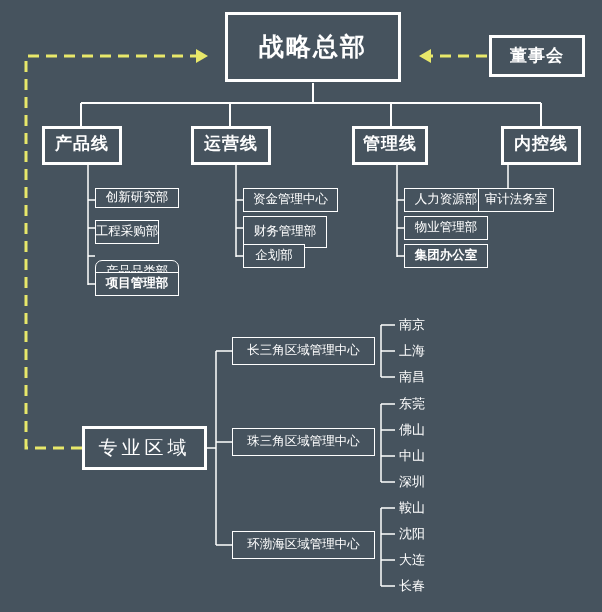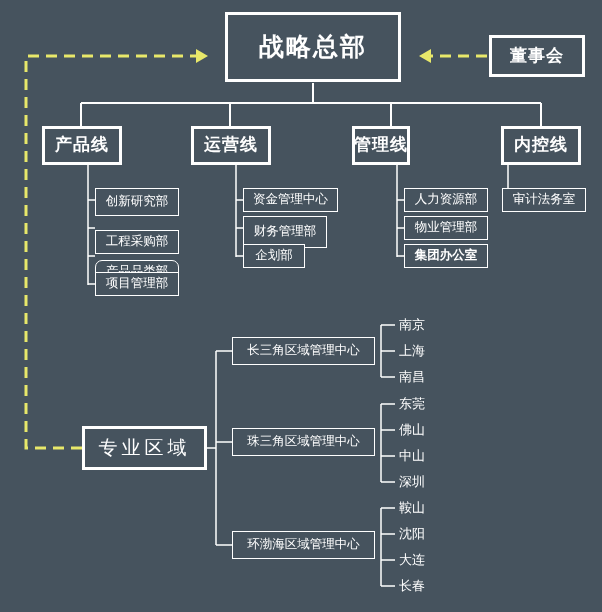--- a/index.html
+++ b/index.html
@@ -47,20 +47,21 @@
   }
   .n-board {
     font-size: 17px;
     font-weight: bold;
     letter-spacing: 1px;
   }
   .n-line {
     font-size: 17px;
     font-weight: bold;
     letter-spacing: 1px;
+    font-family: Liberation Mono, monospace;
   }
   .n-dept {
     font-size: 12.5px;
     border-width: 1.5px;
   }
   .n-region-title {
     font-size: 19px;
     letter-spacing: 4px;
   }
   .n-center {
@@ -146,37 +147,37 @@
   <div class="node n-board" style="left:489px; top:35px; width:96px; height:42px;">
     <span>董事会</span>
   </div>
 
   <div class="node n-line" style="left:42px; top:126px; width:80px; height:39px;">
     <span>产品线</span>
   </div>
   <div class="node n-line" style="left:191px; top:126px; width:80px; height:39px;text-align:right;">
     <span>运营线</span>
   </div>
-  <div class="node n-line" style="left:352px; top:126px; width:58px; height:39px;">
+  <div class="node n-line" style="left:352px; top:126px; width:76px; height:39px;">
     <span>管理线</span>
   </div>
   <div class="node n-line" style="left:501px; top:126px; width:80px; height:39px;">
     <span>内控线</span>
   </div>
 
-  <div class="node n-dept" style="left:95px; top:188px; width:84px; height:28px;">
+  <div class="node n-dept" style="left:95px; top:188px; width:84px; height:20px;">
     <span>创新研究部</span>
   </div>
-  <div class="node n-dept" style="left:95px; top:230px; width:84px; height:24px;">
+  <div class="node n-dept" style="left:95px; top:220px; width:64px; height:24px;">
     <span>工程采购部</span>
   </div>
   <div class="node n-dept" style="left:95px; top:260px; width:84px; height:24px;border-radius:7px;">
     <span>产品品类部</span>
   </div>
-  <div class="node n-dept" style="left:95px; top:272px; width:84px; height:24px;">
+  <div class="node n-dept" style="left:95px; top:272px; width:84px; height:24px;font-weight:bold;">
     <span>项目管理部</span>
   </div>
 
   <div class="node n-dept" style="left:243px; top:188px; width:95px; height:24px;">
     <span>资金管理中心</span>
   </div>
   <div class="node n-dept" style="left:243px; top:216px; width:84px; height:32px;">
     <span>财务管理部</span>
   </div>
   <div class="node n-dept" style="left:243px; top:244px; width:62px; height:24px;">
@@ -186,21 +187,21 @@
   <div class="node n-dept" style="left:404px; top:188px; width:84px; height:24px;">
     <span>人力资源部</span>
   </div>
   <div class="node n-dept" style="left:404px; top:216px; width:84px; height:24px;">
     <span>物业管理部</span>
   </div>
   <div class="node n-dept" style="left:404px; top:244px; width:84px; height:24px;font-weight:bold;">
     <span>集团办公室</span>
   </div>
 
-  <div class="node n-dept" style="left:502px; top:188px; width:84px; height:24px;">
+  <div class="node n-dept" style="left:478px; top:188px; width:76px; height:24px;">
     <span>审计法务室</span>
   </div>
 
   <div class="node n-region-title" style="left:82px; top:426px; width:125px; height:44px;">
     <span>专业区域</span>
   </div>
 
   <div class="node n-center" style="left:232px; top:337px; width:143px; height:28px;">
     <span>长三角区域管理中心</span>
   </div>

